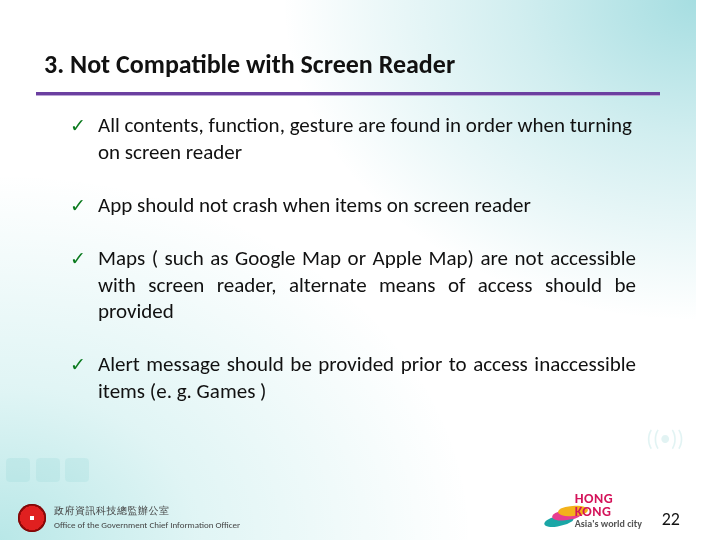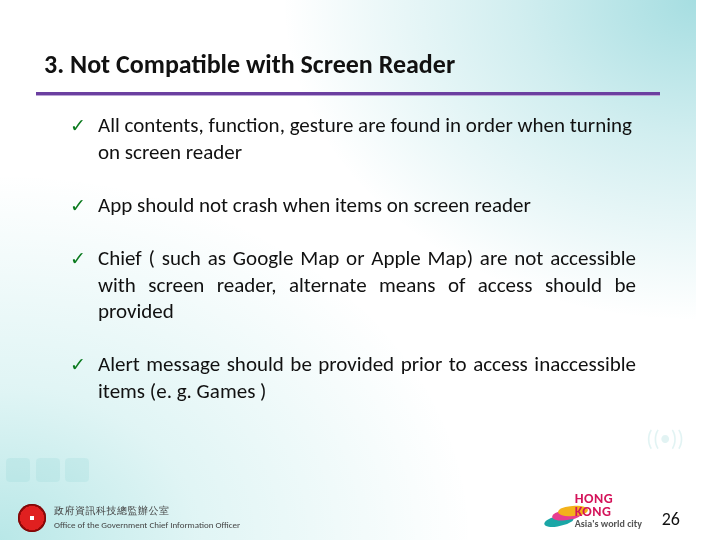--- a/index.html
+++ b/index.html
@@ -46,21 +46,21 @@
       <li>
         <span class="chk">✓</span>
         <span>All contents, function, gesture are found in order when turning on screen reader</span>
       </li>
       <li>
         <span class="chk">✓</span>
         <span>App should not crash when items on screen reader</span>
       </li>
       <li class="jst">
         <span class="chk">✓</span>
-        <span>Chief ( such as Google Map or Apple Map) are not accessible with screen reader, </span><span class="ul">alternate means of access should be provided</span>
+        <span>Maps ( such as Google Map or Apple Map) are not accessible with screen reader, </span><span class="ul">alternate means of access should be provided</span>
       </li>
       <li class="jst">
         <span class="chk">✓</span>
         <span>Alert message should be provided prior to access inaccessible items (e. g. Games )</span>
       </li>
     </ul>
   </div>
 
   <div class="acc-icons">
     <span class="ic"></span>
@@ -76,16 +76,16 @@
     <div class="hkwave">
         <span class="w1"></span>
         <span class="w2"></span>
         <span class="w3"></span>
       </div>
     <div class="hk">
       <span>HONG</span><br>
       <span>KONG</span>
       <small>Asia's world city</small>
     </div>
-    <div class="pg">26</div>
+    <div class="pg">22</div>
   </div>
 
 </div>
 
 </body></html>

